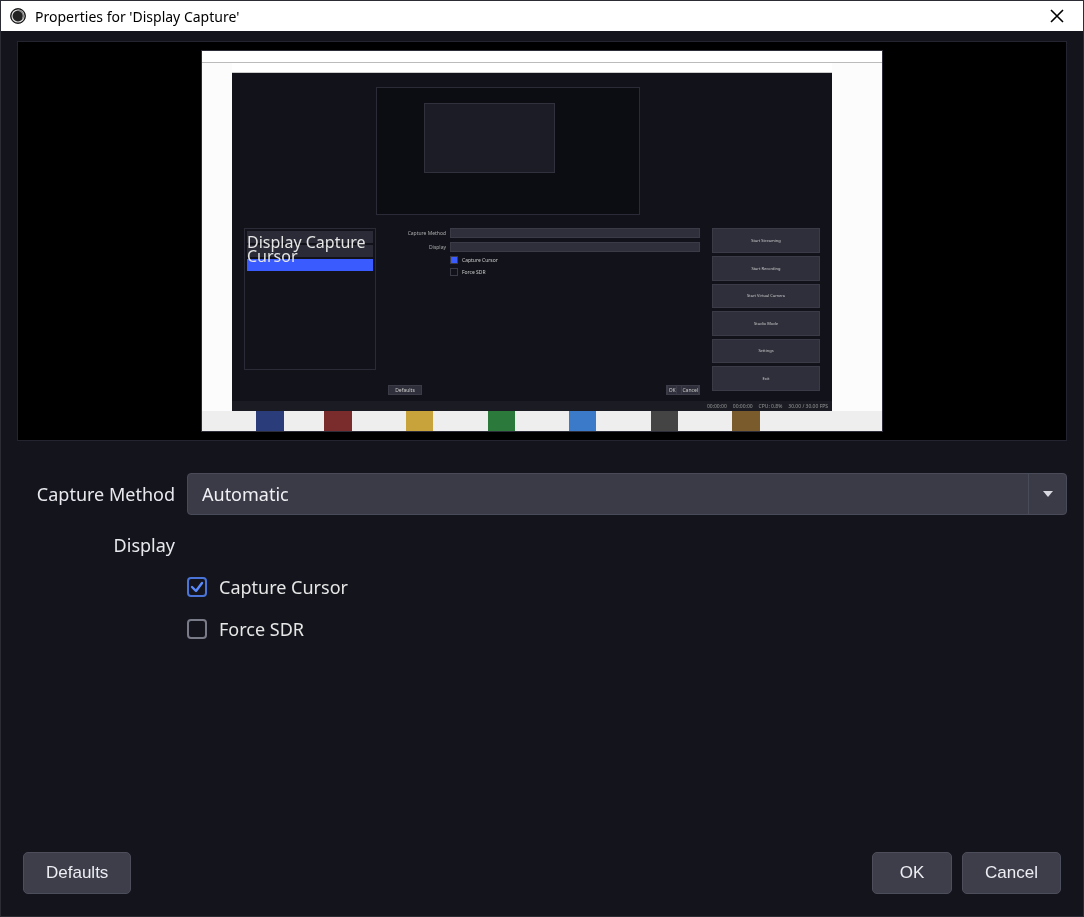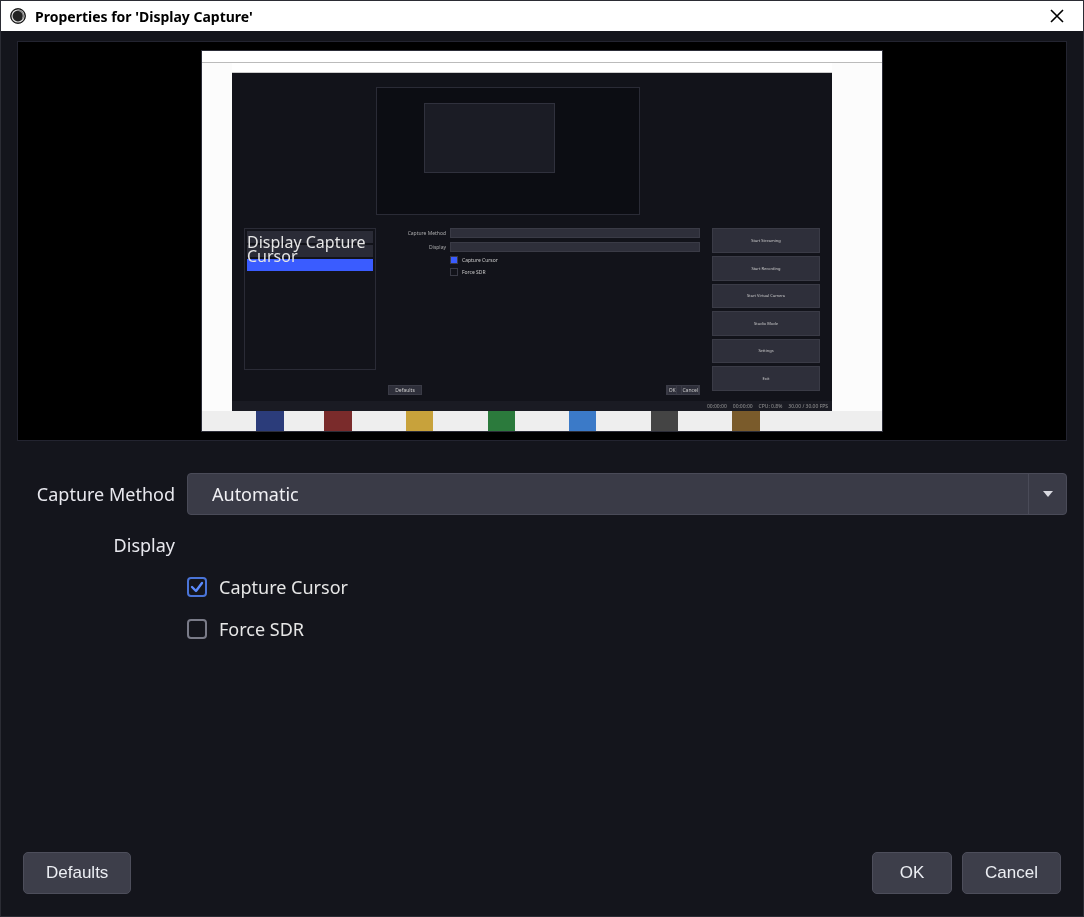--- a/index.html
+++ b/index.html
@@ -27,21 +27,21 @@
     display: flex;
     align-items: center;
     padding: 0 6px 0 8px;
     font-size: 14px;
     flex: 0 0 auto;
   }
   .titlebar .obs-icon {
     width: 18px; height: 18px; margin-right: 8px;
     display: inline-flex; align-items: center; justify-content: center;
   }
-  .titlebar .title-text { flex: 1; font-weight: 700; }
+  .titlebar .title-text { flex: 1; font-weight: 400; }
   .titlebar .close-btn {
     width: 40px; height: 30px; display: flex; align-items: center; justify-content: center;
     cursor: pointer;
   }
   .titlebar .close-btn svg { width: 14px; height: 14px; }
 
   
   .content {
     flex: 1;
     display: flex;
@@ -160,21 +160,20 @@
   .select {
     flex: 1;
     height: 42px;
     background: #3a3b47;
     border: 1px solid #4a4b58;
     border-radius: 4px;
     display: flex;
     align-items: center;
     position: relative;
     cursor: pointer;
-    padding-left: 10px;
   }
   .select .select-text {
     flex: 1;
     padding: 0 14px;
     font-size: 18px;
     color: #f0f0f4;
   }
   .select .select-arrow {
     width: 38px;
     height: 100%;

